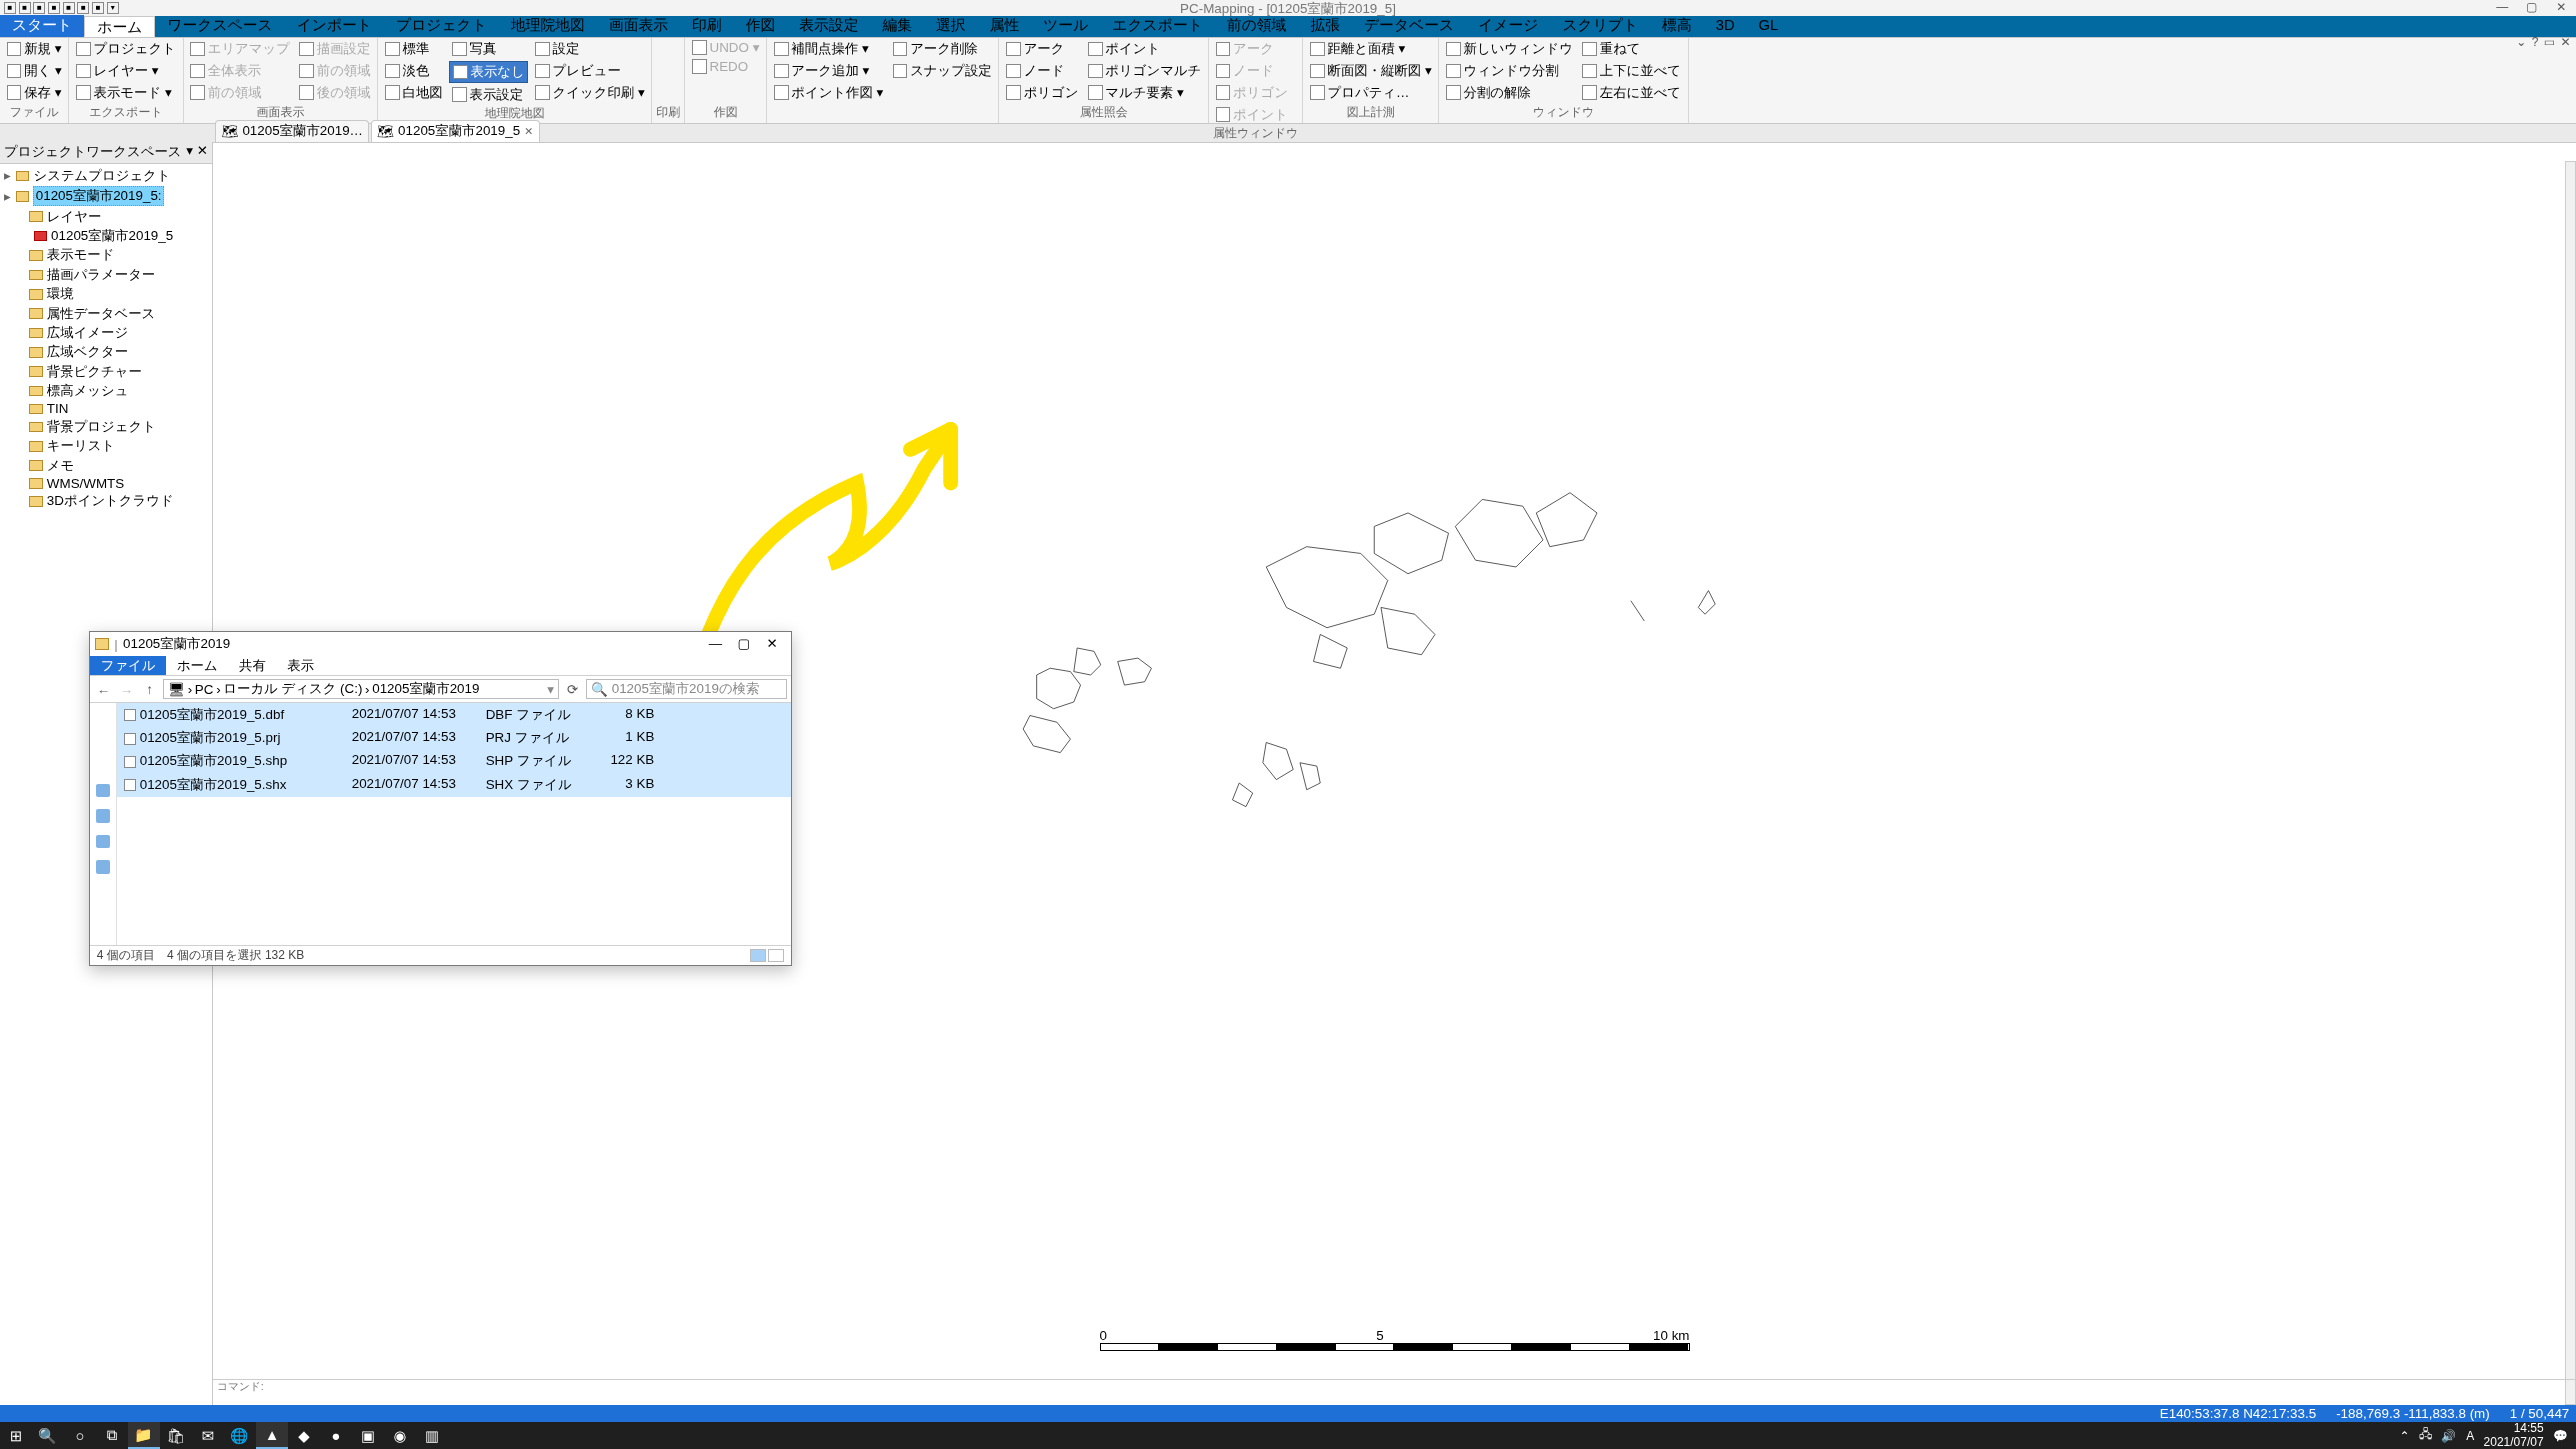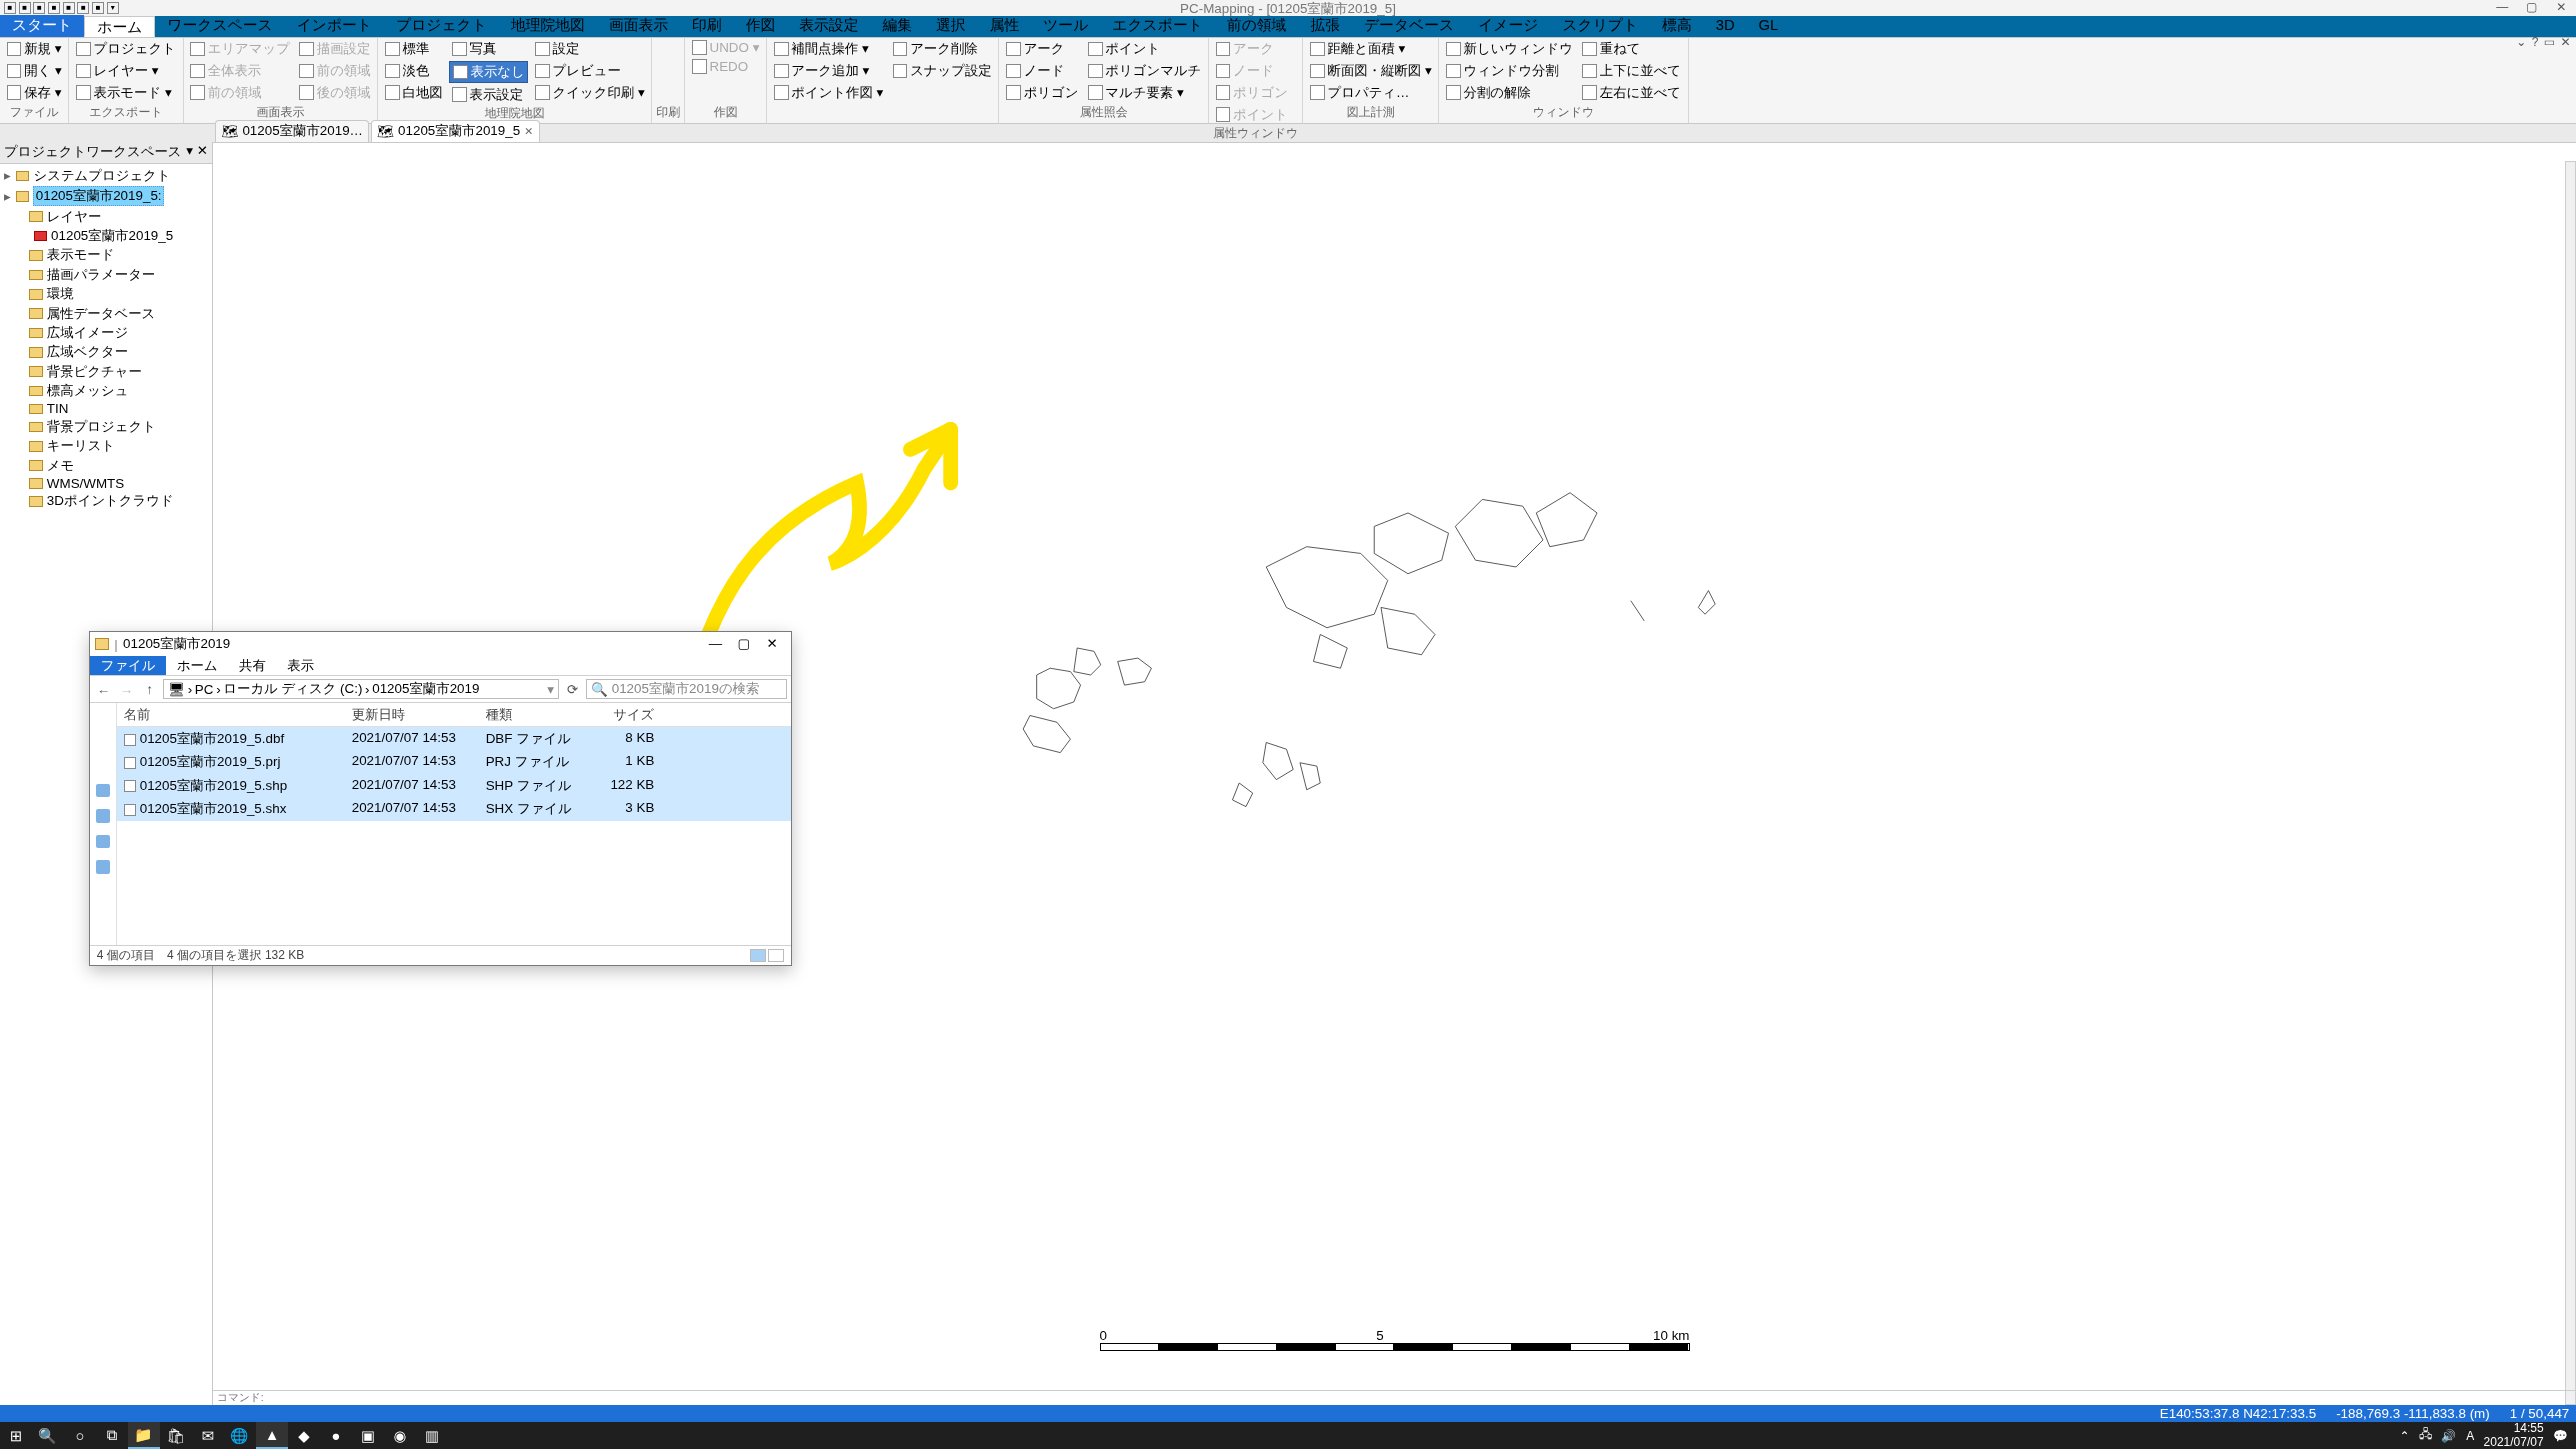--- a/index.html
+++ b/index.html
@@ -55,21 +55,21 @@
 .annot { position:absolute; pointer-events:none; }
 
 
 .scalebar { position:absolute; bottom:54px; left:50%; transform:translateX(-50%); font-size:13.4px; text-align:center; }
 .scalebar .bar { width:590px; height:8px; display:flex; border:1.3px solid #000; }
 .scalebar .seg { flex:1; border-right:1.3px solid #000; } .scalebar .seg.k { background:#000; }
 .scalebar .lbls { display:flex; justify-content:space-between; width:590px; }
 
 
 .statusbar { position:absolute; left:0; right:0; bottom:27px; height:17.4px; background:#1e6fd6; color:#fff; display:flex; justify-content:flex-end; align-items:center; font-size:13.4px; padding:0 6.7px; gap:20px; }
-.cmdline { position:absolute; left:213px; right:0; bottom:44px; height:15px; font-size:10.7px; color:#777; padding-left:4px; border-top:0.7px solid #ccc; }
+.cmdline { position:absolute; left:213px; right:0; bottom:44px; height:26px; font-size:10.7px; color:#777; padding-left:4px; border-top:0.7px solid #ccc; }
 
 
 .explorer { position:absolute; left:89px; top:631px; width:703px; height:335px; background:#fff; border:0.7px solid #7a7a7a; box-shadow:0 5.4px 16px rgba(0,0,0,.25); display:flex; flex-direction:column; }
 .exptitle { height:24px; display:flex; align-items:center; padding:0 5.4px; gap:5.4px; font-size:13.4px; }
 .exptitle .wbtns { margin-left:auto; display:flex; gap:1.3px; }
 .exptitle .wbtns span { width:27px; height:17.4px; text-align:center; font-size:13.4px; border:0.7px solid transparent; }
 .exptabs { height:20px; display:flex; border-bottom:0.7px solid #d0d0d0; }
 .etab { padding:1.3px 10.7px; font-size:13.4px; }
 .etab.active { background:#1e6fd6; color:#fff; }
 .addrrow { height:27px; display:flex; align-items:center; gap:4px; padding:0 4px; border-bottom:0.7px solid #d0d0d0; }
@@ -615,26 +615,20 @@
     </div>
   </div>
   <div class="expbody">
     <div class="expnav">
       <span></span>
       <span></span>
       <span></span>
       <span></span>
     </div>
     <div class="filelist">
-      <div class="flhead">
-        <div class="c-name">名前</div>
-        <div class="c-mod">更新日時</div>
-        <div class="c-type">種類</div>
-        <div class="c-size">サイズ</div>
-      </div>
       <div id="flrows">
           <div class="flrow sel">
             <div class="c-name"><span class="fic"></span>01205室蘭市2019_5.dbf</div>
             <div class="c-mod">2021/07/07 14:53</div>
             <div class="c-type">DBF ファイル</div>
             <div class="c-size">8 KB</div>
           </div>
           <div class="flrow sel">
             <div class="c-name"><span class="fic"></span>01205室蘭市2019_5.prj</div>
             <div class="c-mod">2021/07/07 14:53</div>

